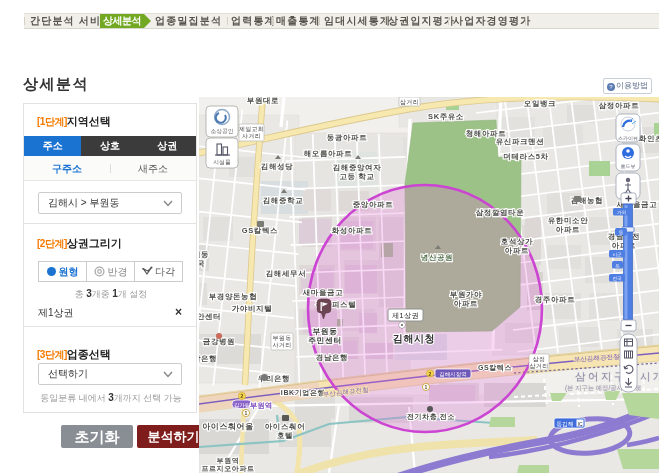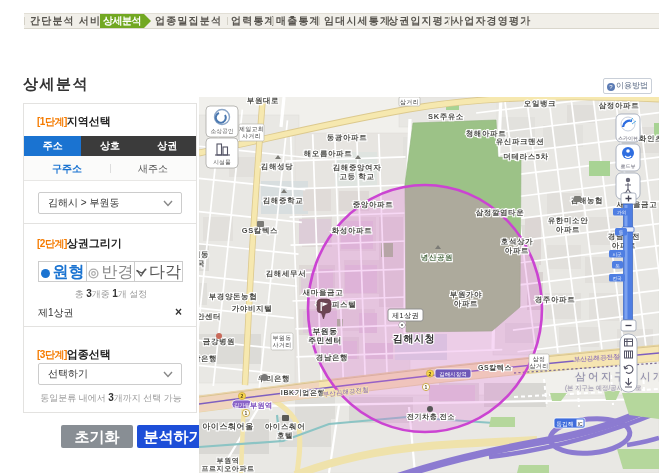--- a/index.html
+++ b/index.html
@@ -47,32 +47,32 @@
 .subtabs .d{position:absolute;left:86px;top:8px;width:1px;height:9px;background:#ddd}
 .ddl{position:absolute;left:14px;width:144px;height:22px;border:1px solid #ccc;
  border-radius:2px;background:#fff;font-size:10px;color:#333;line-height:20px;
  padding-left:9px}
 .ddl svg{position:absolute;right:8px;top:7px}
 .note{position:absolute;width:174px;text-align:center;font-size:9px;color:#9b9b9b}
 .note b{color:#333;font-size:10px}
 
 .shp{position:absolute;left:14px;top:37px;width:146px;height:21px}
 .shp div{position:absolute;top:0;width:49px;height:21px;border:1px solid #ccc;
- background:#fff;font-size:16px;line-height:19px;text-align:center;color:#888}
+ background:#fff;font-size:10px;line-height:19px;text-align:center;color:#888}
 .shp .s1{left:0;color:#1a73d1;font-weight:bold}
 .shp .s2{left:48px}
 .shp .s3{left:96px;color:#555}
 .row1{position:absolute;left:14px;top:78px;width:146px;font-size:10px;color:#333}
 .row1 .x{position:absolute;right:2px;top:-1px;color:#333;font-weight:bold;font-size:12px}
 
 #btns{position:absolute;left:38px;top:322px;width:150px;height:23px}
 #btns .g{position:absolute;left:0;top:0;width:72px;height:23px;background:#888e94;
  color:#fff;font-size:15px;font-weight:bold;text-align:center;line-height:23px;border-radius:2px}
-#btns .b{position:absolute;left:76px;top:0;width:73px;height:23px;background:#1d4ed8;
- color:#fff;font-size:15px;font-weight:bold;text-align:center;line-height:23px;border-radius:2px}
+#btns .b{position:absolute;left:76px;top:0;width:73px;height:23px;background:#7f1d1d;
+ color:#fff;font-size:13px;font-weight:bold;text-align:center;line-height:23px;border-radius:2px}
 
 #map{position:absolute;left:199px;top:97px;width:460px;height:376px;overflow:hidden;
  background:#f1f0ec}
 </style>
 </head>
 <body>
 <div id="page">
   <div id="nav">
     <div class="tab" style="left:6px;width:70px">간단분석 서비스</div>
     <div class="tab" style="left:131px;width:60px">업종밀집분석</div>

